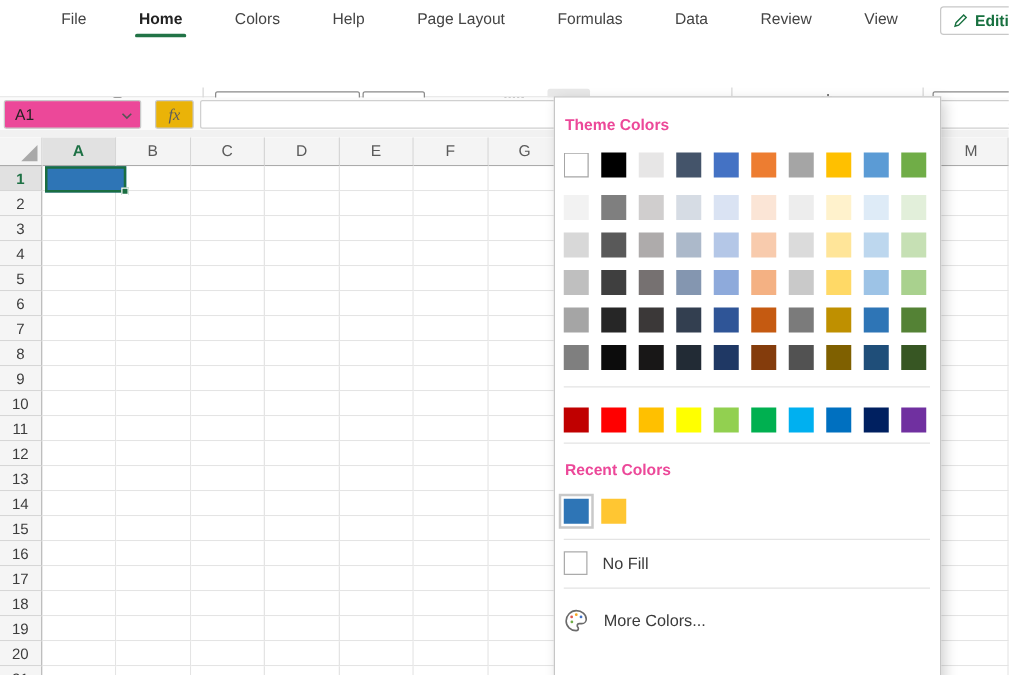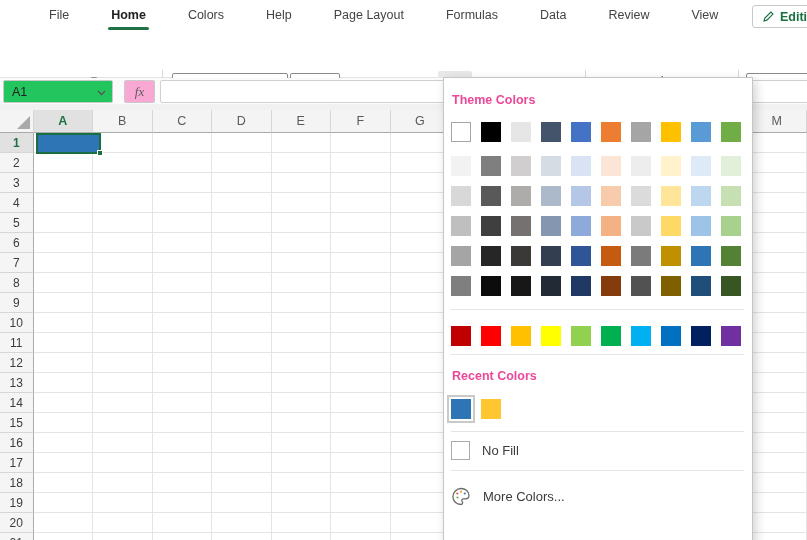--- a/index.html
+++ b/index.html
@@ -31,24 +31,24 @@
   .dots { font-size:11px; font-weight:bold; color:#444; letter-spacing:2px; }
   .merge-box { width:21px; height:15px; border:1.5px solid #2E75B6; display:flex; align-items:center; justify-content:center; }
   .merge-box span { color:#2E75B6; font-size:11px; font-weight:bold; line-height:10px; }
   .wrap-ic { position:relative; width:22px; height:22px; }
   .wrap-ic .ab { position:absolute; top:-1px; left:3px; font-size:11px; color:#333; }
   .wrap-ic .c  { position:absolute; bottom:-1px; left:3px; font-size:11px; color:#333; }
   .wrap-ic .ret{ position:absolute; bottom:-3px; left:10px; font-size:13px; color:#2E75B6; font-weight:bold; }
 
   
   .formula-row { position:absolute; left:0; top:78px; width:807px; height:26px; background:#fbfbfb; }
-  .name-box { position:absolute; left:3px; top:2px; width:110px; height:23px; border:1px solid #c9c9c9; border-radius:2px; background:#22c55e; display:flex; align-items:center; font-size:12.5px; color:#222; cursor:pointer; }
+  .name-box { position:absolute; left:3px; top:2px; width:110px; height:23px; border:1px solid #c9c9c9; border-radius:2px; background:#ec4899; display:flex; align-items:center; font-size:12.5px; color:#222; cursor:pointer; }
   .name-box .val { padding-left:8px; flex:1; }
   .name-box .chev { padding-right:6px; }
-  .fx-box { position:absolute; left:124px; top:2px; width:31px; height:23px; border:1px solid #c9c9c9; border-radius:2px; background:#f9a8d4; display:flex; align-items:center; justify-content:center; font-size:13px; font-style:italic; font-family:"Liberation Serif", serif; color:#5c5c5c; cursor:pointer; }
+  .fx-box { position:absolute; left:124px; top:2px; width:31px; height:23px; border:1px solid #c9c9c9; border-radius:2px; background:#eab308; display:flex; align-items:center; justify-content:center; font-size:13px; font-style:italic; font-family:"Liberation Serif", serif; color:#5c5c5c; cursor:pointer; }
   .formula-input { position:absolute; left:160px; top:2px; width:660px; height:23px; border:1px solid #d0d0d0; border-radius:2px; background:#fff; font-size:12.5px; padding-left:6px; color:#222; }
   .gray-strip { position:absolute; left:0; top:104px; width:807px; height:6px; background:#f1f1f1; }
 
   
   .sheet { position:absolute; left:0; top:110px; width:807px; height:430px; background:#fff; }
   .colheaders { display:flex; height:23px; }
   .corner { width:36px; height:23px; background:#f4f4f4; border-right:1px solid #d6d6d6; border-bottom:1px solid #ababab; position:relative; cursor:pointer; }
   .corner .tri { position:absolute; right:3px; bottom:3px; width:0; height:0; border-left:13px solid transparent; border-bottom:13px solid #a9a9a9; }
   .colhdr { width:64px; height:23px; background:#f4f4f4; border-right:1px solid #d6d6d6; border-bottom:1px solid #ababab; display:flex; align-items:center; justify-content:center; font-size:12.5px; color:#5a5a5a; cursor:pointer; }
   .colhdr.sel { background:#e1e1e1; color:#1E7145; font-weight:bold; }

